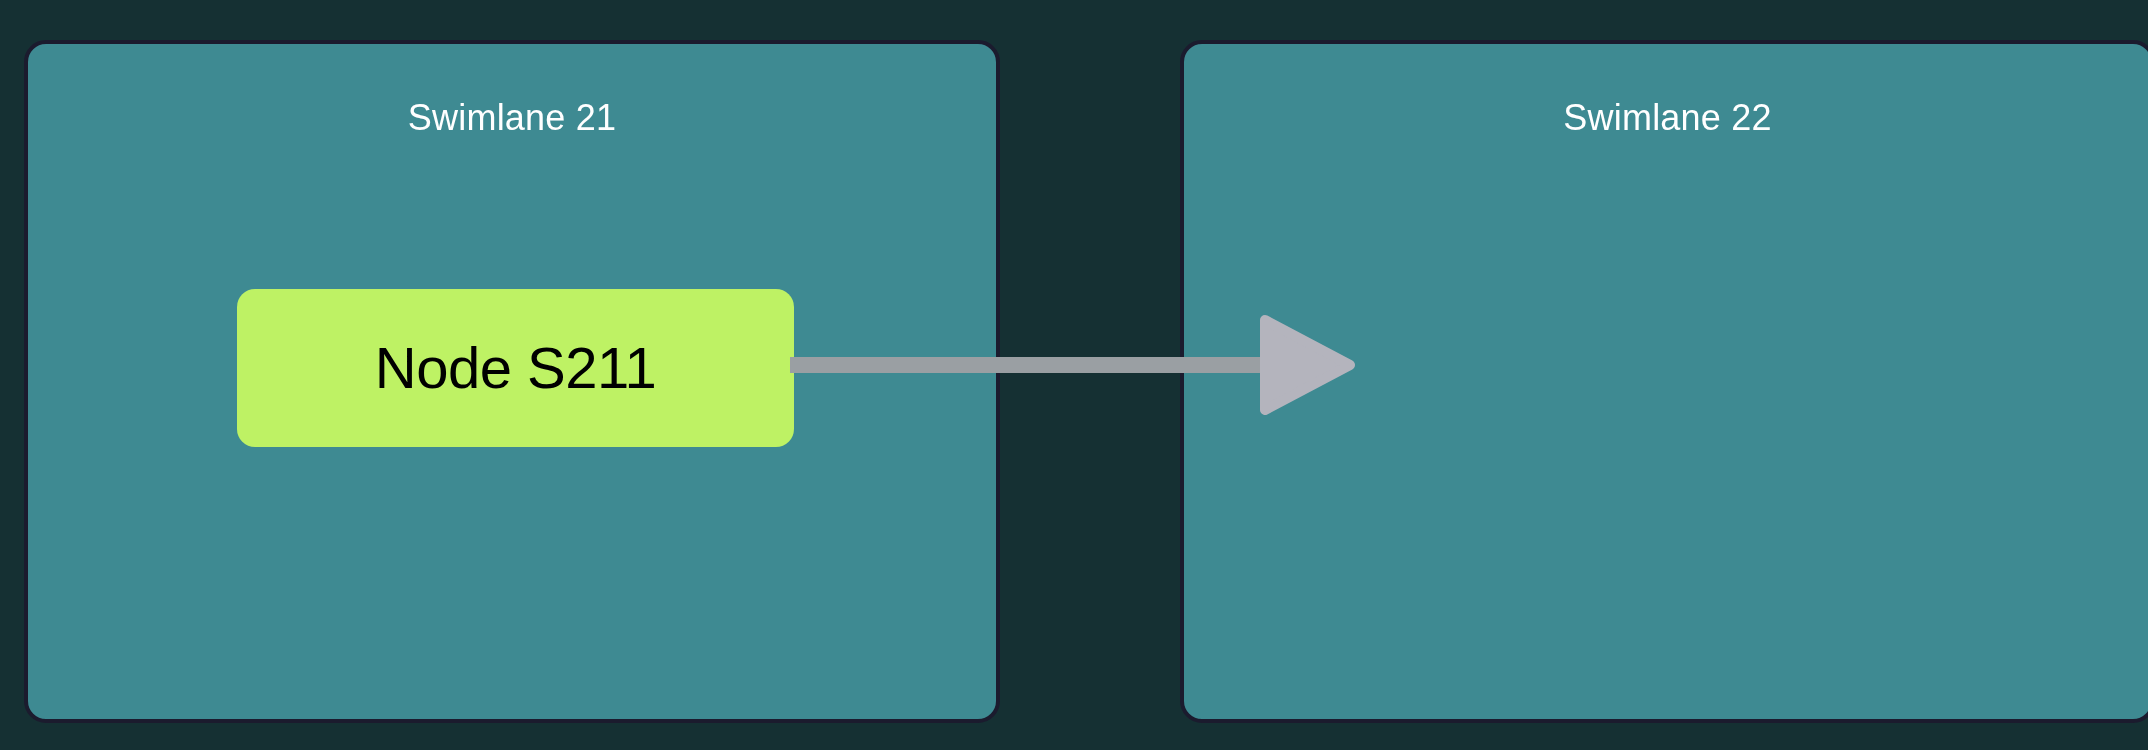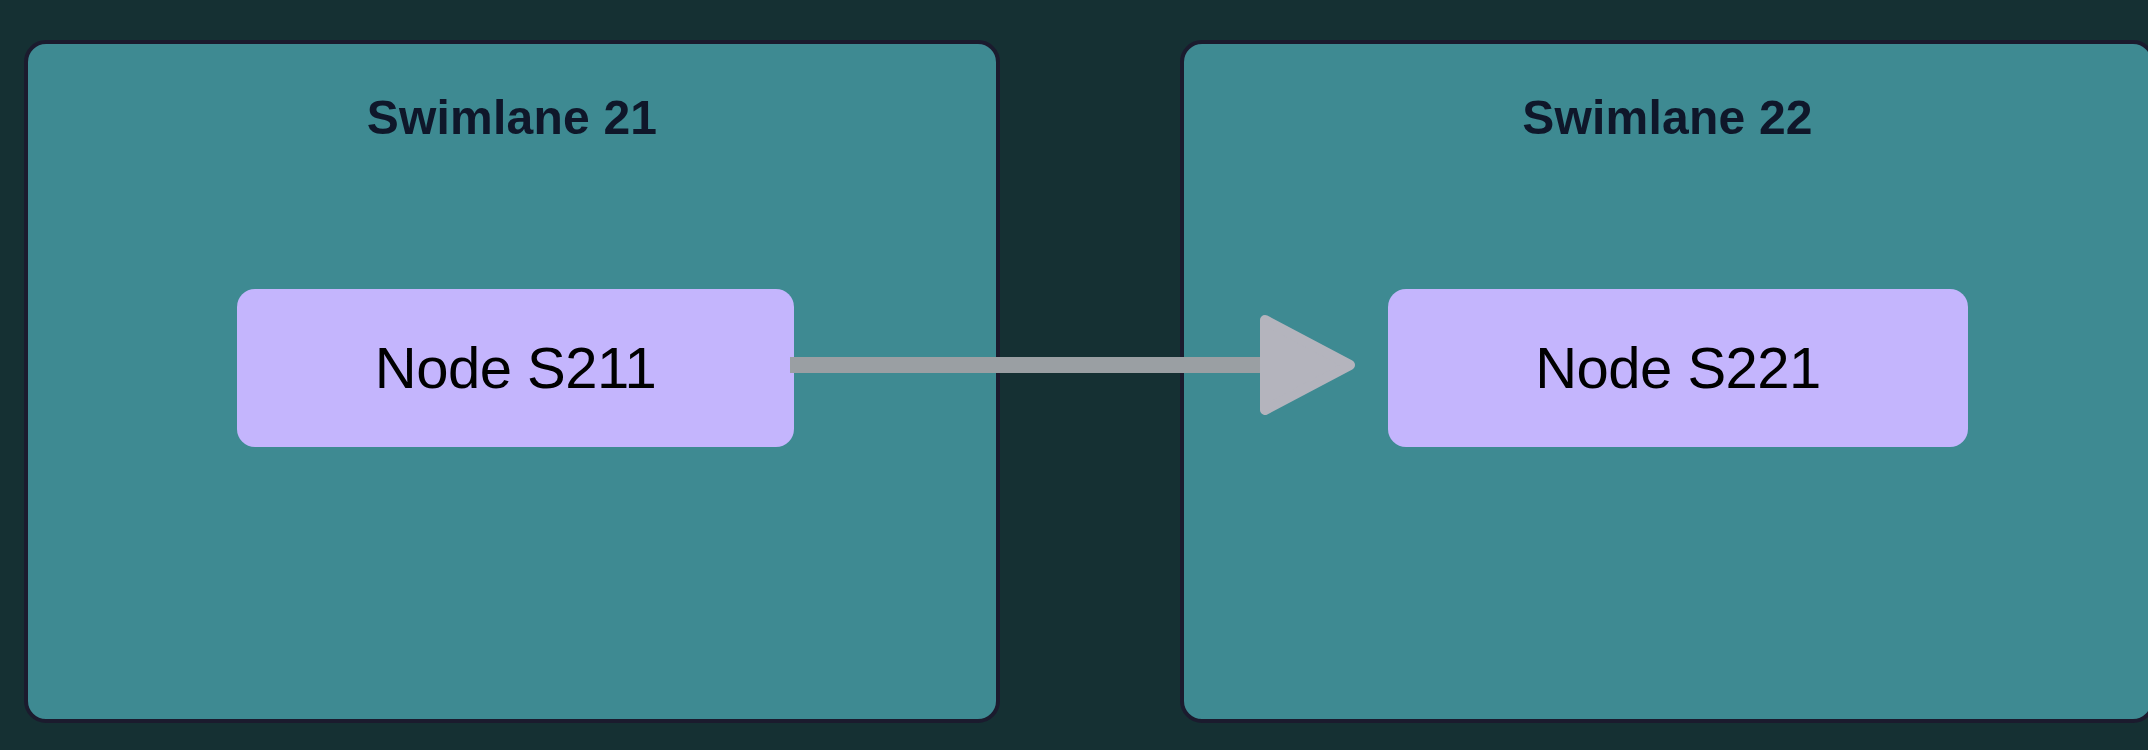--- a/index.html
+++ b/index.html
@@ -37,33 +37,33 @@
     height: 683px;
     margin-left: 32px;
   }
 
   .swimlane-title {
     position: absolute;
     left: 0;
     right: 0;
     top: 46px;
     text-align: center;
-    color: #0f172a;
-    font-size: 48px;
+    color: #ffffff;
+    font-size: 36px;
     line-height: 56px;
-    font-weight: 700;
+    font-weight: 400;
     letter-spacing: 0.2px;
     white-space: nowrap;
   }
 
   
   .node {
     position: absolute;
     box-sizing: border-box;
-    background: #c4b5fd;
+    background: #bef264;
     border-radius: 18px;
     display: flex;
     align-items: center;
     justify-content: center;
   }
   .node-label {
     color: #000000;
     font-size: 58px;
     line-height: 66px;
     font-weight: 400;
@@ -102,23 +102,20 @@
     <div class="swimlane-title">Swimlane 21</div>
 
     <div class="node" id="node-s211" style="left:209px; top:245px;">
       <span class="node-label">Node S211</span>
     </div>
   </div>
 
   <div class="swimlane" id="swimlane-1">
     <div class="swimlane-title">Swimlane 22</div>
 
-    <div class="node" id="node-s221" style="left:204px; top:245px;">
-      <span class="node-label">Node S221</span>
-    </div>
   </div>
 
   <svg id="edge-layer" viewBox="0 0 2148 750">
     <g>
       <rect x="790" y="357" width="483" height="16" fill="#9a9fa3"></rect>
       <path d="M 1265 320 L 1350 365 L 1265 410 Z" fill="#b4b4bd" stroke="#b4b4bd" stroke-width="10" stroke-linejoin="round"></path>
     </g>
   </svg>
 
 </div>

